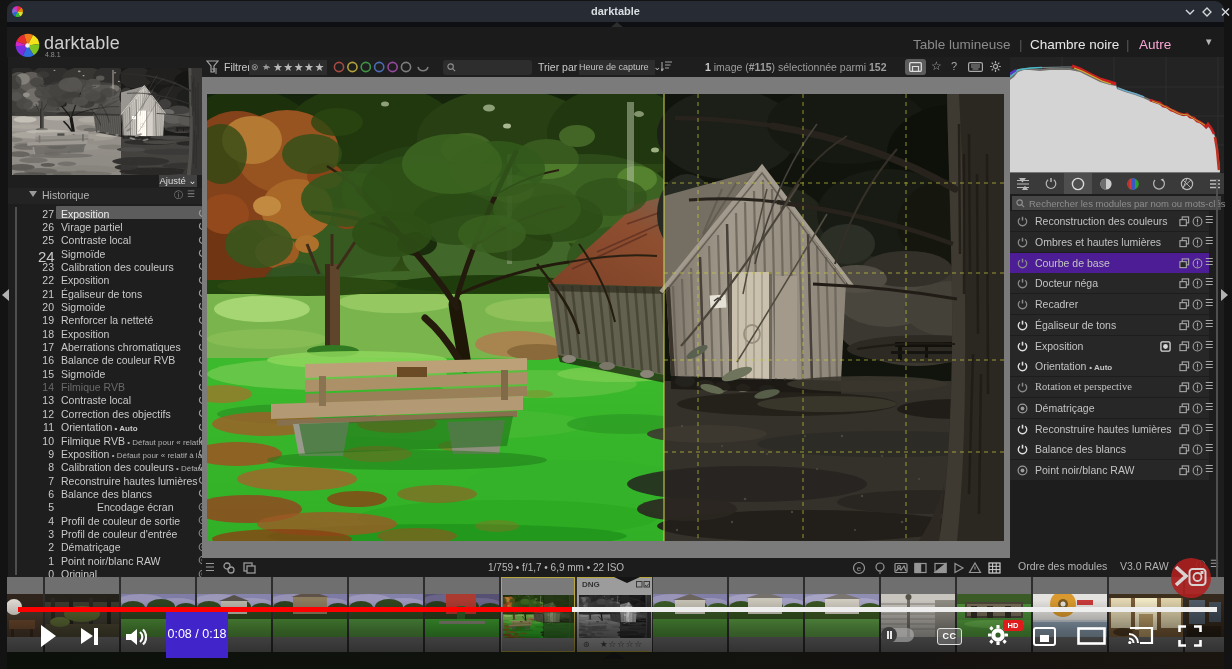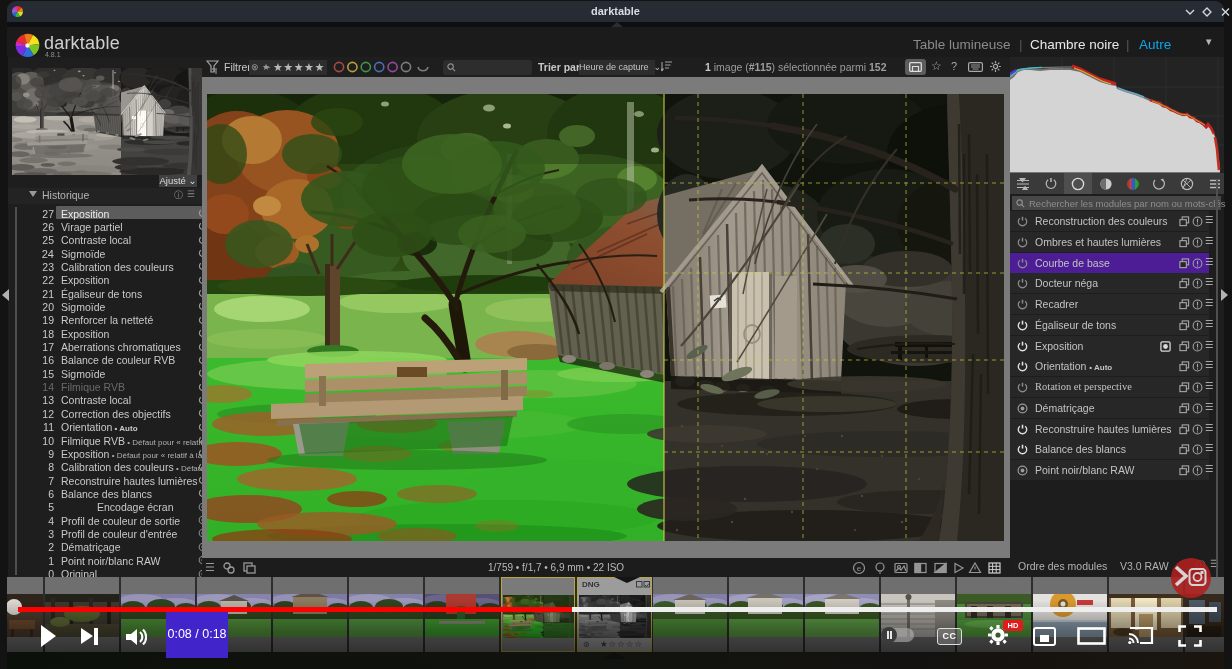--- a/index.html
+++ b/index.html
@@ -341,21 +341,21 @@
         <path d="M0 0 L-17 1 A17 17 0 0 1 -16 -6 Z" fill="#d428c8"></path>
         <circle cx="0" cy="0" r="3.2" fill="#f5f0ea"></circle>
       </g>
     </svg>
     <span class="abs" style="left:37px;top:6px;font-size:18px;color:#cfcfcf;letter-spacing:0.2px;">darktable</span>
     <span class="abs" style="left:38px;top:24px;font-size:7px;color:#8f8f8f;">4.8.1</span>
     <span class="abs" style="left:906px;top:10px;font-size:13.5px;color:#8b8b8b;">Table lumineuse</span>
     <span class="abs" style="left:1012px;top:10px;font-size:13.5px;color:#555;">|</span>
     <span class="abs" style="left:1023px;top:10px;font-size:13.5px;color:#e8e8e8;">Chambre noire</span>
     <span class="abs" style="left:1119px;top:10px;font-size:13.5px;color:#555;">|</span>
-    <span class="abs" style="left:1132px;top:10px;font-size:13.5px;color:#0ea5e9;">Autre</span>
+    <span class="abs" style="left:1132px;top:10px;font-size:13.5px;color:#f9a8d4;">Autre</span>
     <span class="abs" style="left:1197px;top:9px;font-size:9.5px;color:#b5b5b5;">▼</span>
   </div>
   <div class="abs" id="lpanel">
     <div class="abs" style="left:4px;top:11px;width:190px;height:107px;overflow:hidden;background:#2a2a28;">
       <svg class="abs" style="left:0;top:0;filter:grayscale(1) brightness(0.95) sepia(0.18)" width="109" height="107" viewBox="0 0 457 447" preserveAspectRatio="none">
           <use href="#scene"></use>
         </svg>
       <svg class="abs" style="left:109px;top:0;filter:grayscale(1) brightness(1.32) sepia(0.14)" width="81" height="107" viewBox="457 0 340 447" preserveAspectRatio="none">
           <use href="#scene"></use>
         </svg>
@@ -380,21 +380,21 @@
         <svg class="abs" style="left:178px;top:164.3px" width="10" height="10" viewBox="0 0 12 12">
           <path d="M6 1.2 L6 5" stroke="#9a9a9a" stroke-width="1.6"></path>
           <path d="M3.4 2.6 A4.3 4.3 0 1 0 8.6 2.6" stroke="#9a9a9a" stroke-width="1.4" fill="none"></path>
         </svg>
       <span class="abs" style="left:18px;top:177.2px;width:16px;text-align:right;font-size:10.5px;color:#c9c9c9;">25</span>
         <span class="abs" style="left:41px;top:177.2px;font-size:10.5px;color:#c9c9c9;">Contraste local</span>
         <svg class="abs" style="left:178px;top:177.7px" width="10" height="10" viewBox="0 0 12 12">
           <path d="M6 1.2 L6 5" stroke="#9a9a9a" stroke-width="1.6"></path>
           <path d="M3.4 2.6 A4.3 4.3 0 1 0 8.6 2.6" stroke="#9a9a9a" stroke-width="1.4" fill="none"></path>
         </svg>
-      <span class="abs" style="left:18px;top:190.5px;width:16px;text-align:right;font-size:11px;color:#c9c9c9;">24</span>
+      <span class="abs" style="left:18px;top:190.5px;width:16px;text-align:right;font-size:15px;color:#c9c9c9;">24</span>
         <span class="abs" style="left:41px;top:190.5px;font-size:10.5px;color:#c9c9c9;">Sigmoïde</span>
         <svg class="abs" style="left:178px;top:191.0px" width="10" height="10" viewBox="0 0 12 12">
           <path d="M6 1.2 L6 5" stroke="#9a9a9a" stroke-width="1.6"></path>
           <path d="M3.4 2.6 A4.3 4.3 0 1 0 8.6 2.6" stroke="#9a9a9a" stroke-width="1.4" fill="none"></path>
         </svg>
       <span class="abs" style="left:18px;top:203.9px;width:16px;text-align:right;font-size:10.5px;color:#c9c9c9;">23</span>
         <span class="abs" style="left:41px;top:203.9px;font-size:10.5px;color:#c9c9c9;">Calibration des couleurs</span>
         <svg class="abs" style="left:178px;top:204.4px" width="10" height="10" viewBox="0 0 12 12">
           <path d="M6 1.2 L6 5" stroke="#9a9a9a" stroke-width="1.6"></path>
           <path d="M3.4 2.6 A4.3 4.3 0 1 0 8.6 2.6" stroke="#9a9a9a" stroke-width="1.4" fill="none"></path>
@@ -561,21 +561,21 @@
         <circle cx="59.6" cy="6" r="4.6" fill="none" stroke="#95489e" stroke-width="1.6"></circle>
         <circle cx="73" cy="6" r="4.6" fill="none" stroke="#7d7d7d" stroke-width="1.6"></circle>
         <path d="M85 2 A5.2 5.2 0 0 0 95 2" fill="none" stroke="#7d7d7d" stroke-width="1.6" transform="translate(0,4)"></path>
       </svg>
       <div class="abs" style="left:241px;top:2.5px;width:89px;height:15px;background:#2d2d2d;border-radius:3px;">
         <svg class="abs" style="left:4px;top:3px" width="9" height="9" viewBox="0 0 10 10">
             <circle cx="4" cy="4" r="3" fill="none" stroke="#8d8d8d" stroke-width="1.3"></circle>
             <path d="M6.2 6.2 L9 9" stroke="#8d8d8d" stroke-width="1.3"></path>
           </svg>
       </div>
-      <span class="abs" style="left:336px;top:4px;font-size:10.5px;color:#c9c9c9;font-weight:bold;">Trier par</span>
+      <span class="abs" style="left:336px;top:4px;font-size:10.5px;color:#c9c9c9;">Trier par</span>
       <div class="abs" style="left:377px;top:2.5px;width:76px;height:15px;background:#2d2d2d;color:#c3c3c3;font-size:9px;line-height:15px;text-align:center;">Heure de capture &nbsp;⌄</div>
       <svg class="abs" style="left:459px;top:3px" width="12" height="13" viewBox="0 0 12 13">
           <path d="M1 2 L1 11 M1 11 l-1.5 -2.5 M1 11 l1.5 -2.5 M4 2 h7 M4 5 h5.5 M4 8 h4" stroke="#a0a0a0" stroke-width="1.1" fill="none"></path>
         </svg>
       <span class="abs" style="left:503px;top:4px;font-size:10.5px;color:#9d9d9d;"><b style="color:#c9c9c9;">1</b> image (<b>#115</b>) sélectionnée parmi <b>152</b></span>
       <div class="abs" style="left:703px;top:2px;width:21px;height:16px;background:#5d5d5d;border-radius:3px;">
         <svg class="abs" style="left:4px;top:3px" width="13" height="10" viewBox="0 0 13 10">
             <rect x="0.7" y="0.7" width="11.6" height="8.6" rx="1" fill="none" stroke="#dedede" stroke-width="1.3"></rect>
             <path d="M3.5 9.4 L3.5 4.5 L9.5 4.5 L9.5 9.4" fill="none" stroke="#dedede" stroke-width="1.2"></path>
           </svg>

